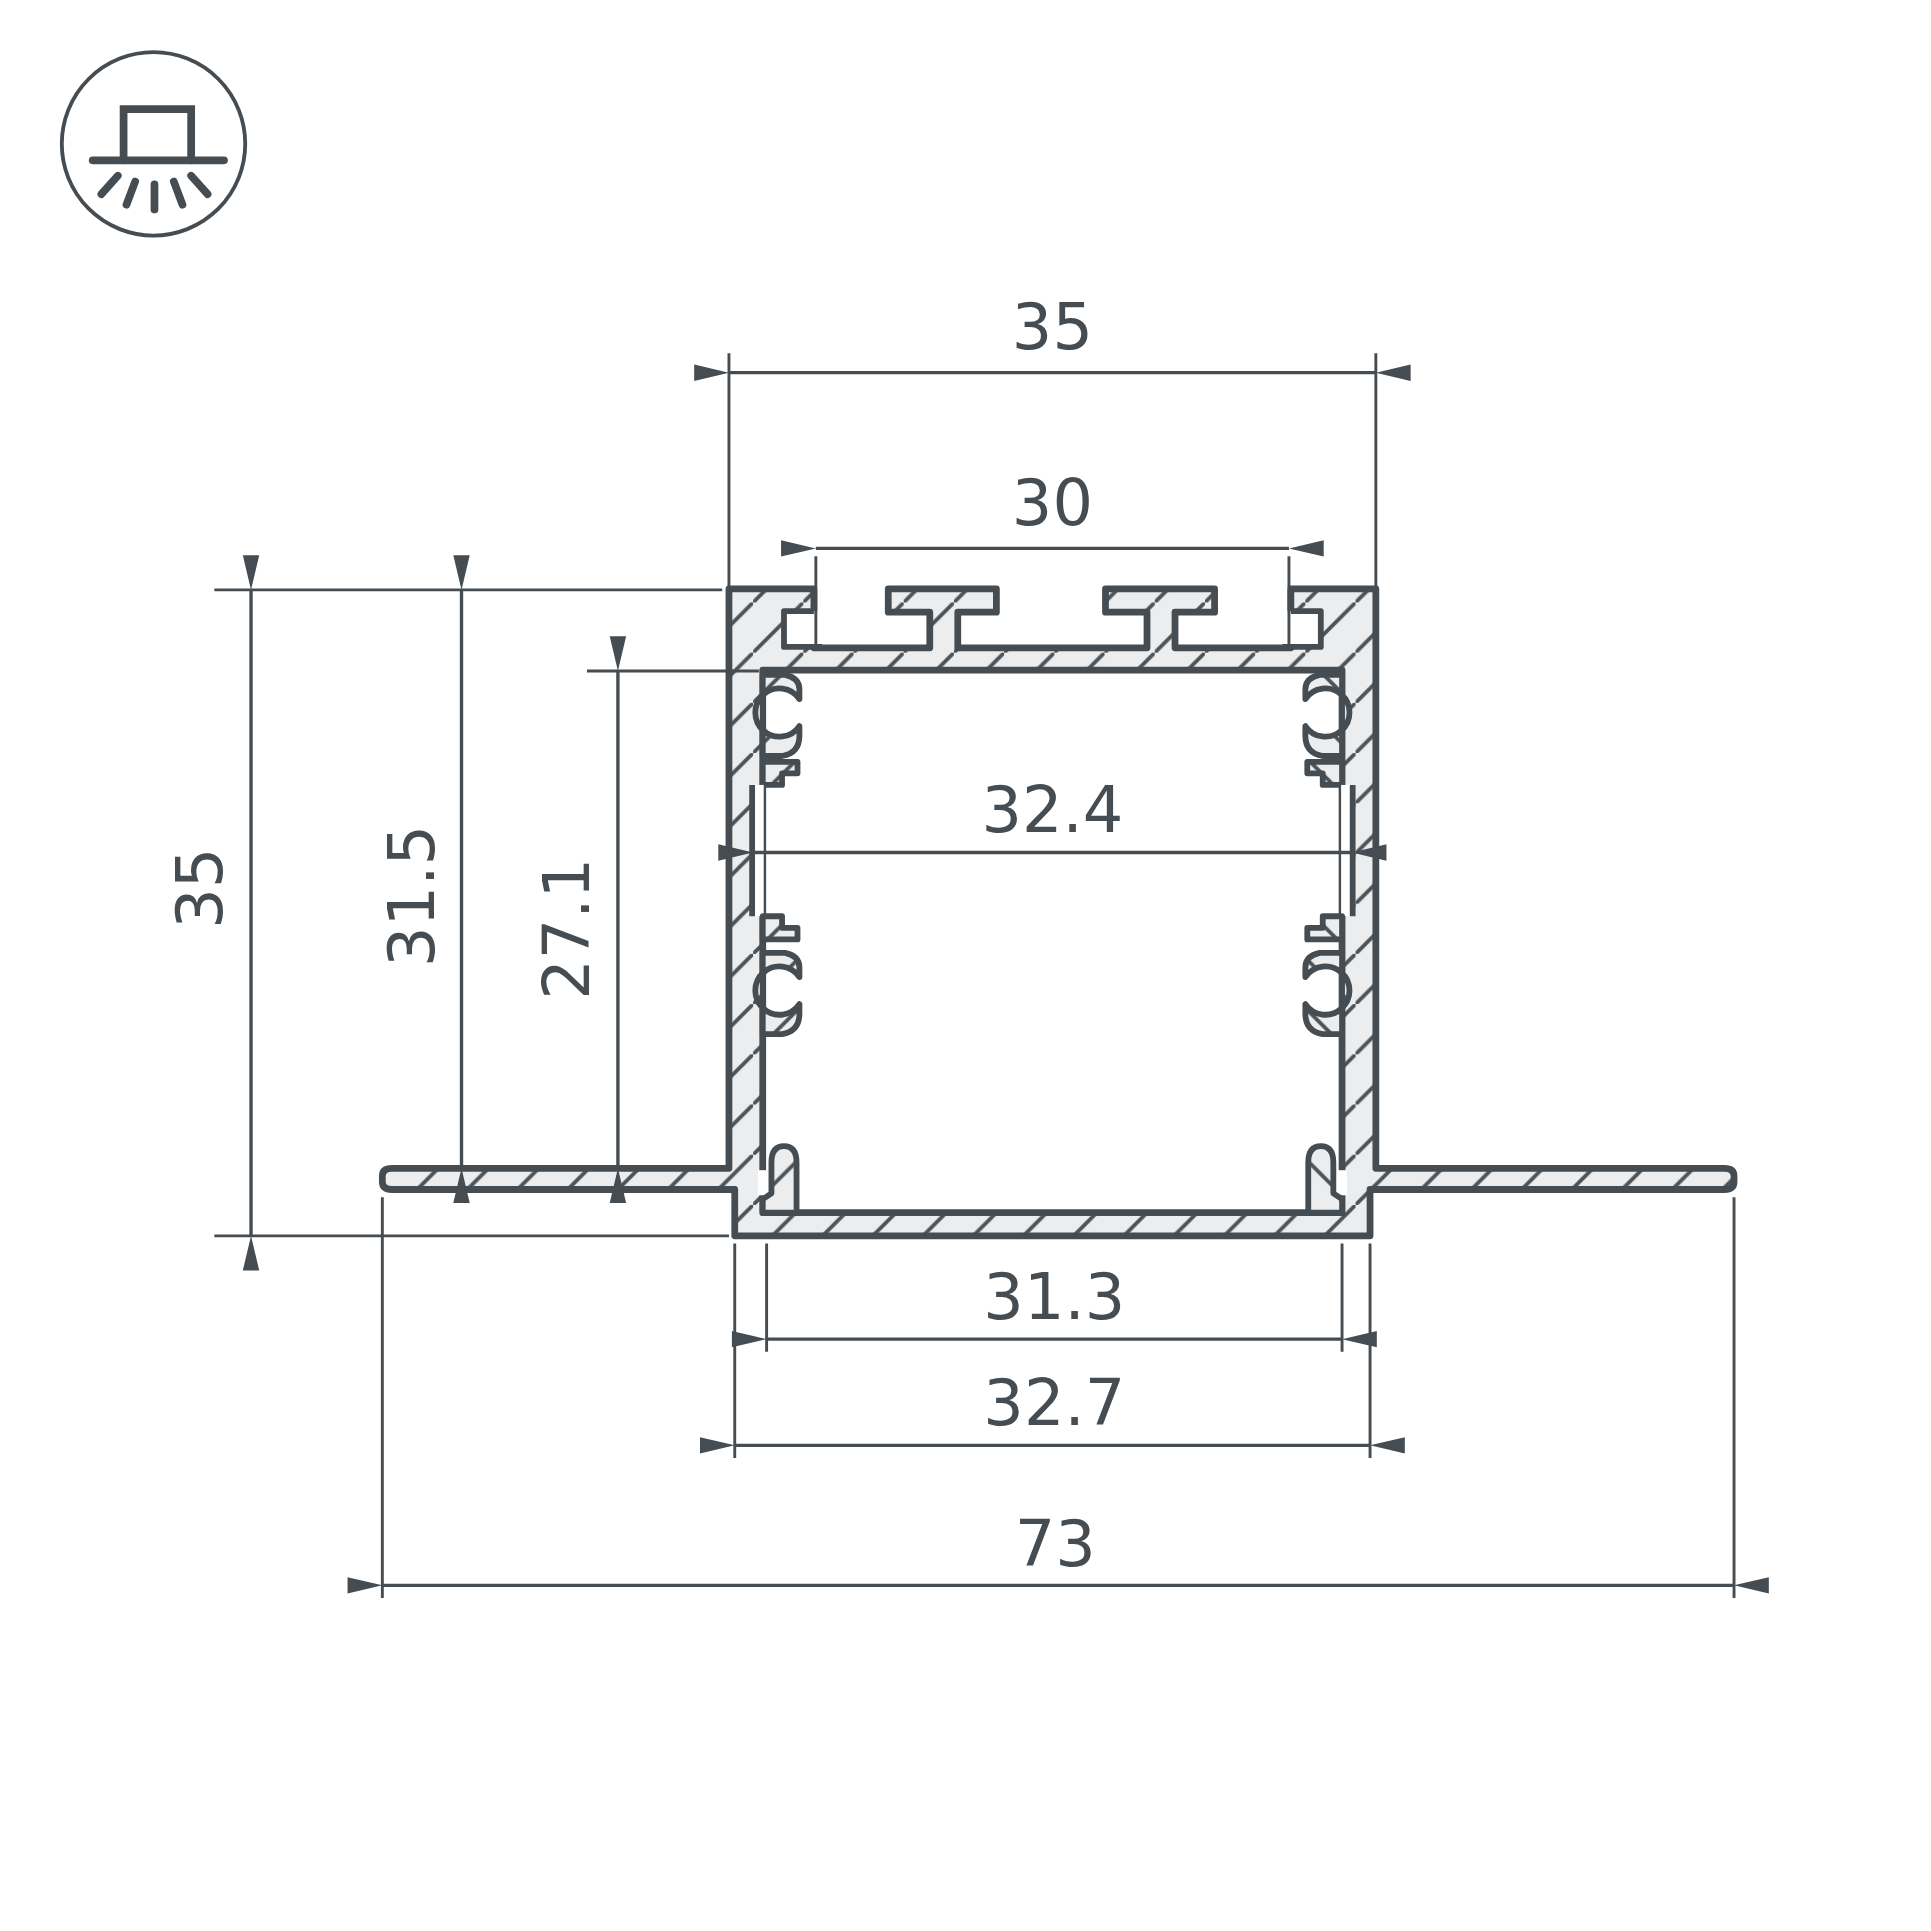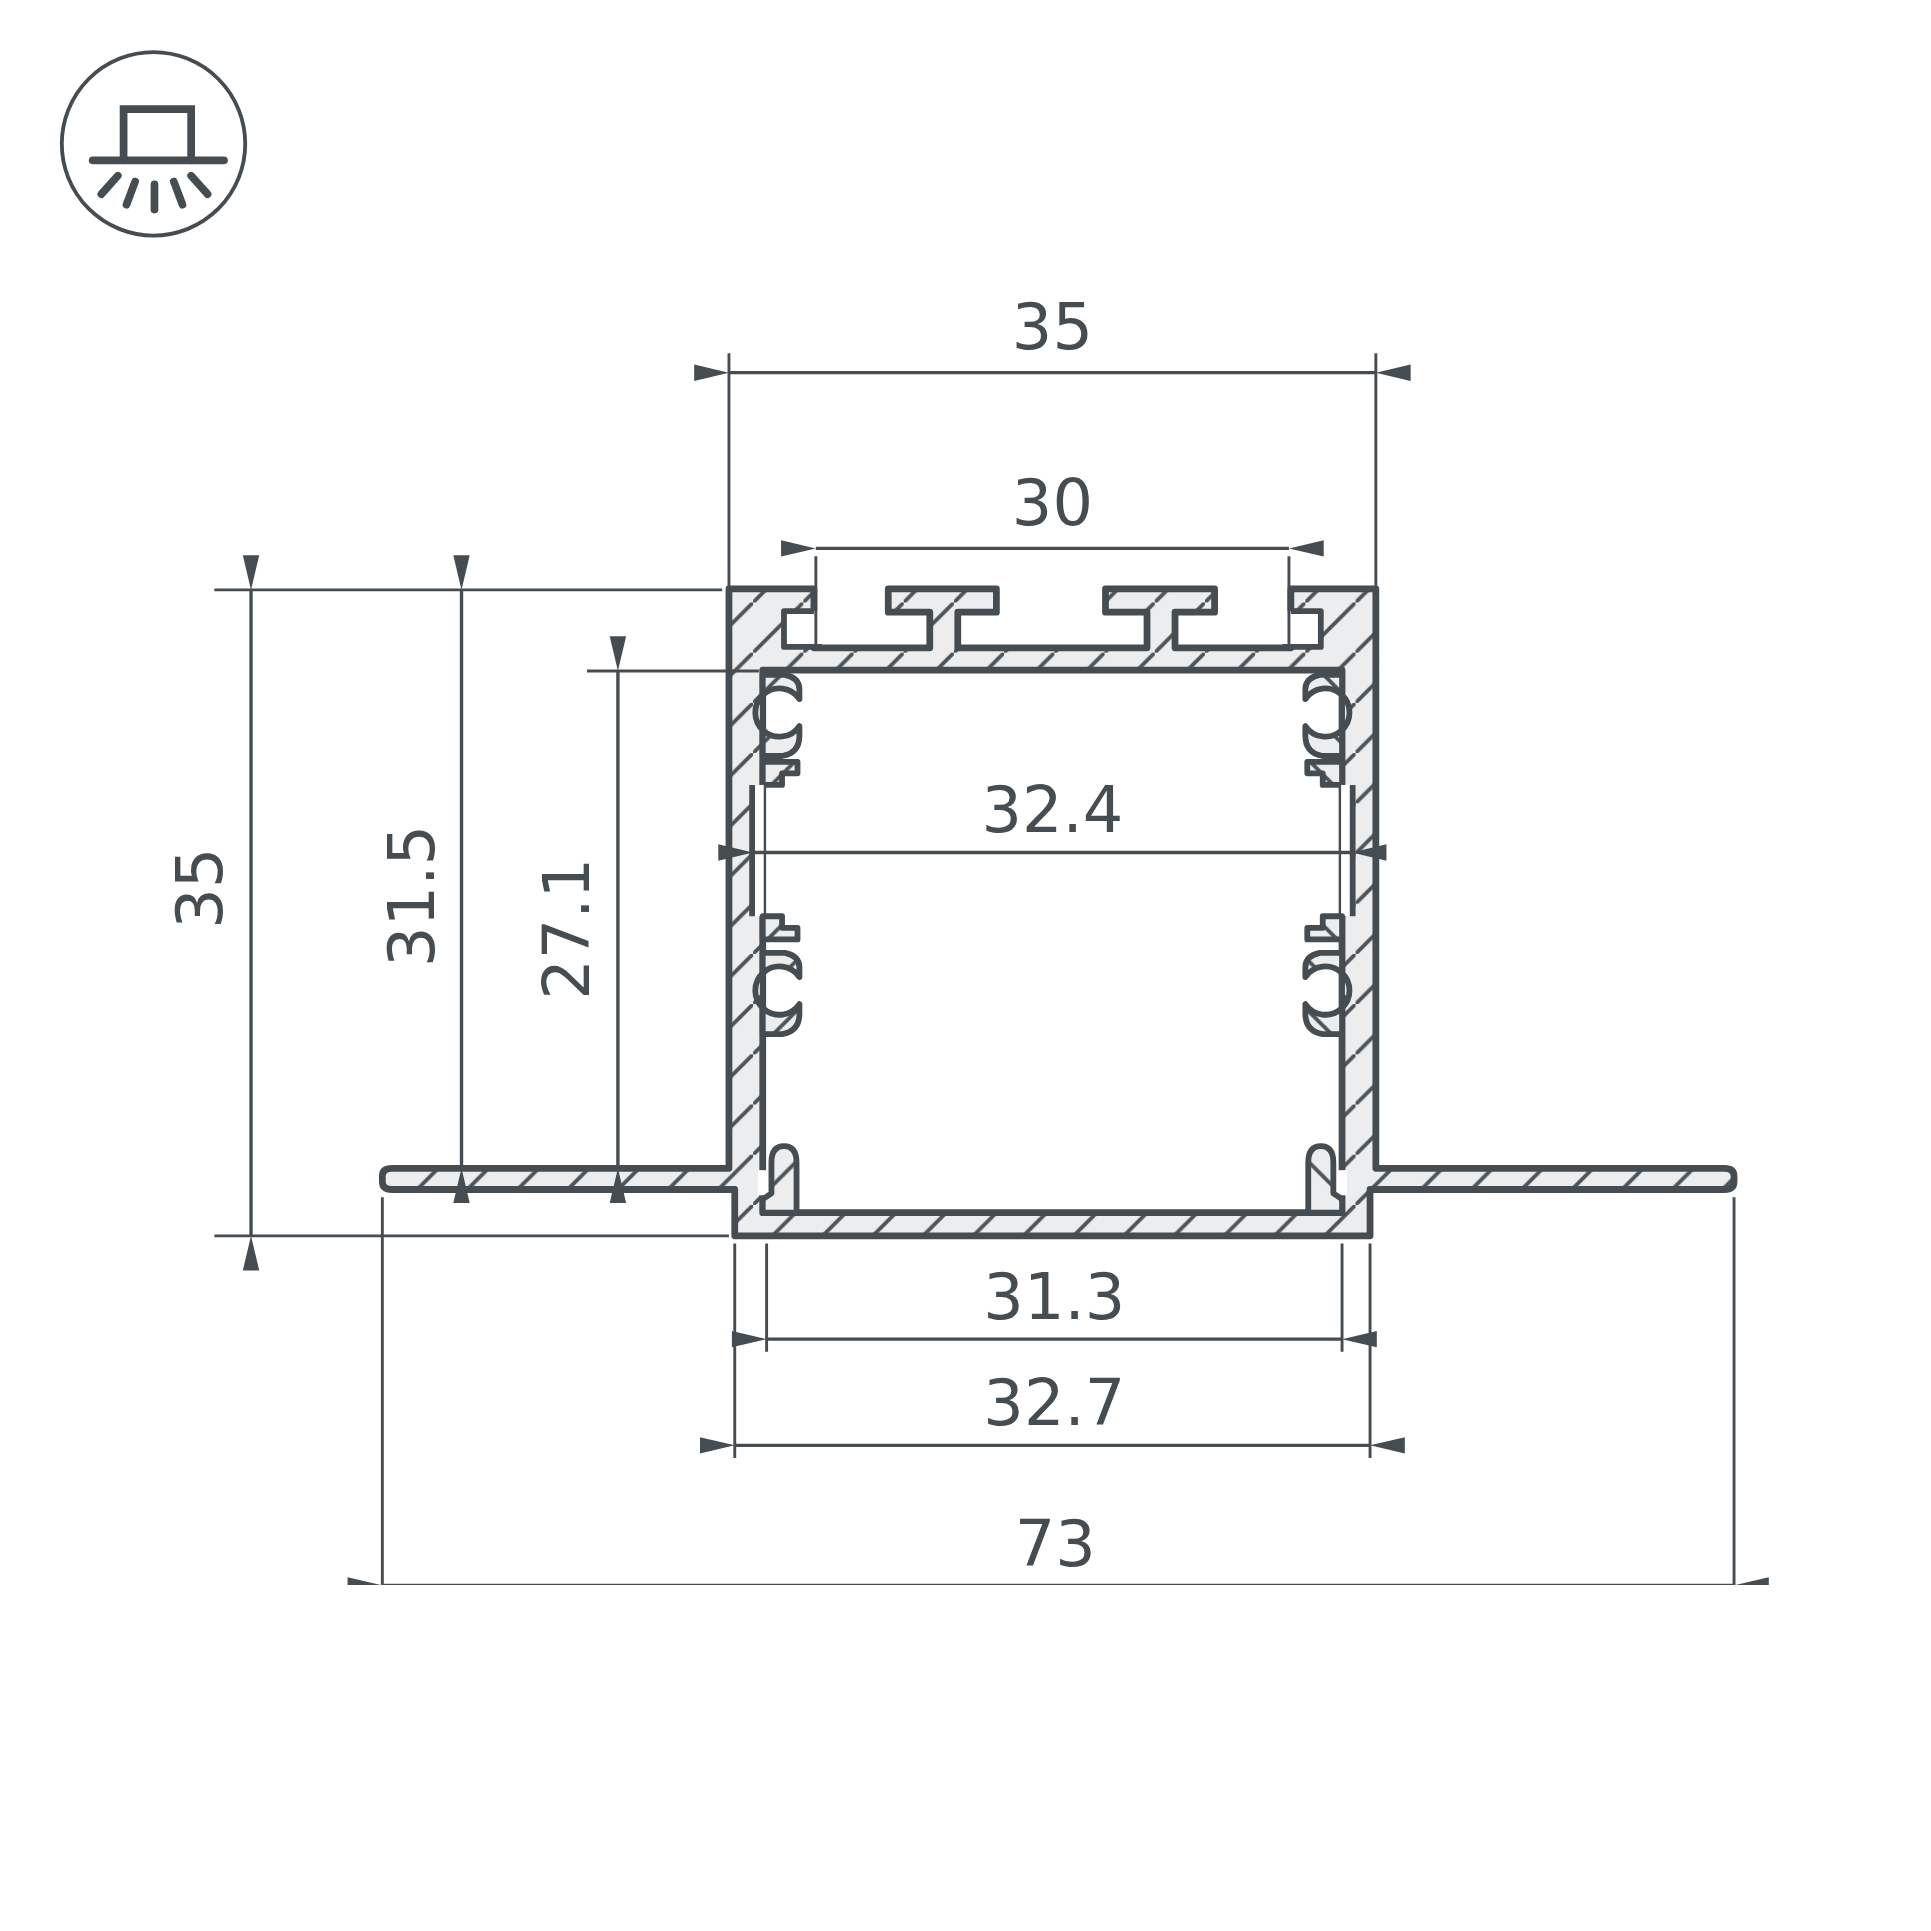--- a/index.html
+++ b/index.html
@@ -1,16 +1,16 @@
 <!DOCTYPE html>
 <html><head>
 <meta charset="utf-8">
 <style>
   html,body{margin:0;padding:0;background:#ffffff;}
-  .stage{width:1931px;height:1585px;background:#ffffff;position:relative;overflow:hidden;}
+  .stage{width:1931px;height:1931px;background:#ffffff;position:relative;overflow:hidden;}
   svg{display:block;}
   text{
     font-family:"DejaVu Sans","Liberation Sans",sans-serif;
     font-size:66px;
     fill:#454c52;
     text-anchor:middle;
   }
   .outline{fill:url(#hatch);stroke:#454c52;stroke-width:7;stroke-linejoin:round;}
   .feature{fill:url(#hatch);stroke:#454c52;stroke-width:6;stroke-linejoin:round;}
   .cut{fill:#ffffff;stroke:none;}

